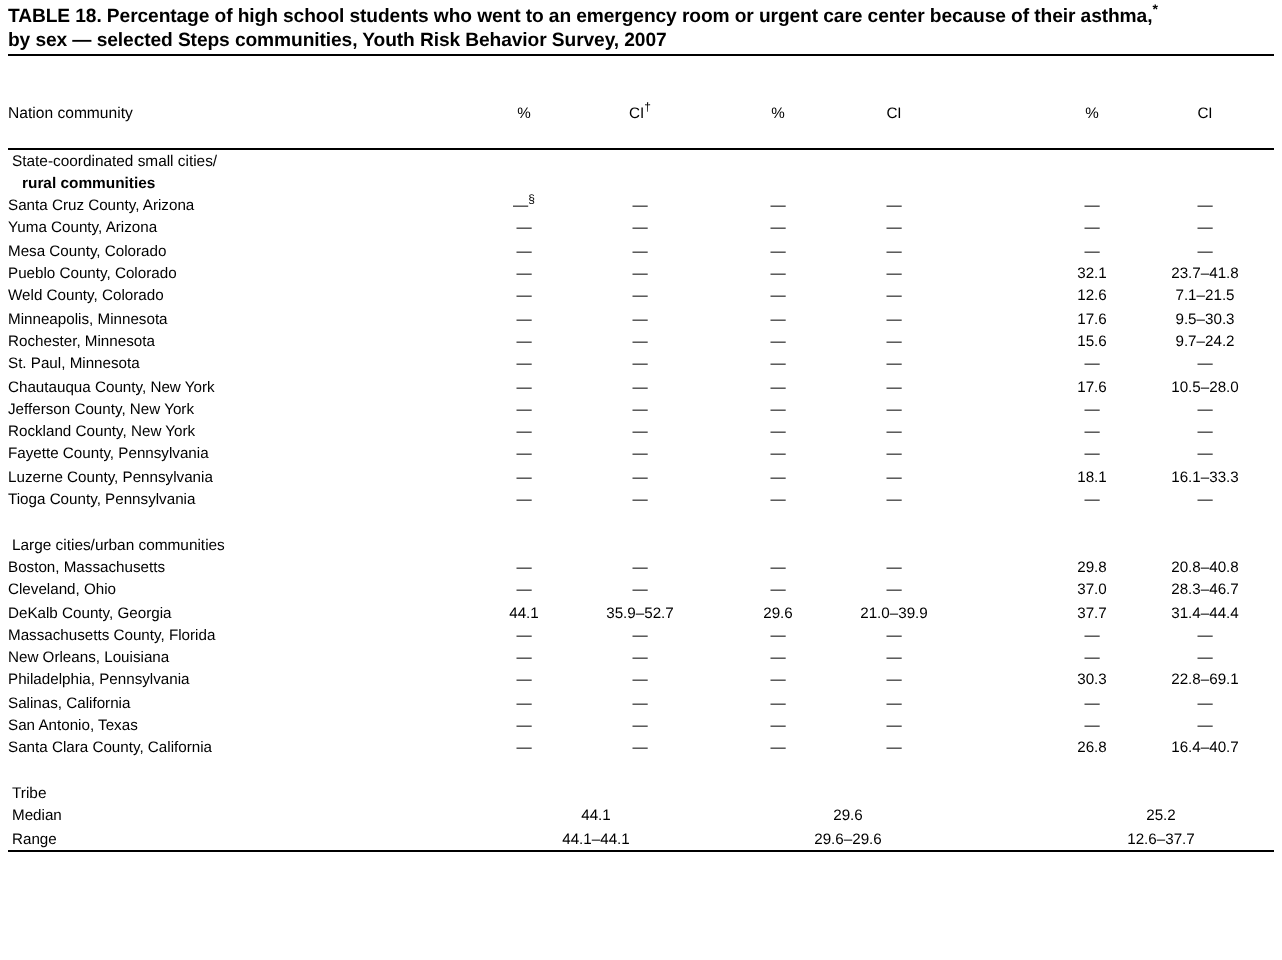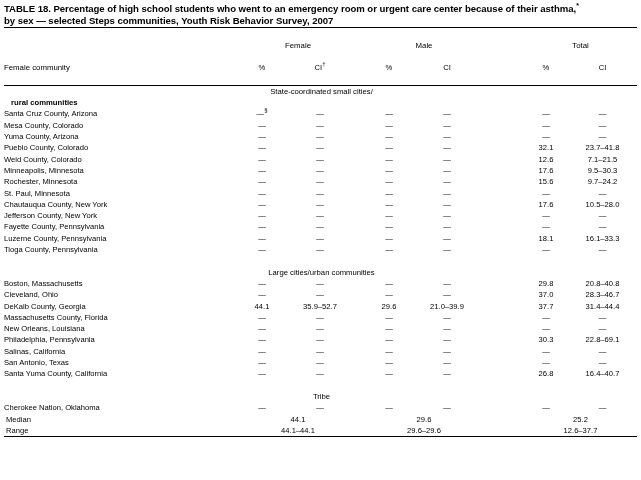--- a/index.html
+++ b/index.html
@@ -103,21 +103,20 @@
     border-top: 0.9px solid #000;
     height: 2px;
     line-height: 0;
     font-size: 0;
   }
 
   .section-head td {
     font-weight: bold;
     font-size: 7.7px;
     padding-top: 1px;
-    text-align: center;
   }
   .section-head .name { padding-left: 2px; }
   .section-head-cont td {
     font-weight: bold;
     font-size: 7.7px;
   }
   .section-head-cont .name { padding-left: 7px; font-weight: bold; }
 
   .name {
     text-align: left;
@@ -158,46 +157,38 @@
         <col class="c-m-ci">
         <col class="c-gap2">
       <col class="c-t-pct">
         <col class="c-t-ci">
     </colgroup>
     <tbody>
       <tr class="rule-top">
         <td colspan="9"></td>
       </tr>
 
-      <tr>
-        <td></td>
-        <td class="grp-label" colspan="2">Female</td>
-        <td></td>
-        <td class="grp-label" colspan="2">Male</td>
-        <td></td>
-        <td class="grp-label" colspan="2">Total</td>
-      </tr>
 
       <tr class="grp-rule">
         <td></td>
         <td colspan="2">
             <div></div>
           </td>
         <td></td>
         <td colspan="2">
             <div></div>
           </td>
         <td></td>
         <td colspan="2">
             <div></div>
           </td>
       </tr>
 
       <tr>
-        <td class="stub-head">Female community</td>
+        <td class="stub-head">Nation community</td>
         <td class="sub-head">%</td>
         <td class="sub-head"><span>CI</span><sup>†</sup></td>
         <td></td>
         <td class="sub-head">%</td>
         <td class="sub-head">CI</td>
         <td></td>
         <td class="sub-head">%</td>
         <td class="sub-head">CI</td>
       </tr>
 
@@ -218,32 +209,32 @@
           <td class="num"><span>—</span><sup>§</sup></td>
           <td class="num"><span>—</span></td>
           <td></td>
           <td class="num"><span>—</span></td>
           <td class="num"><span>—</span></td>
           <td></td>
           <td class="num"><span>—</span></td>
           <td class="num"><span>—</span></td>
         </tr>
         <tr>
+          <td class="name"><span>Yuma County, Arizona</span></td>
+          <td class="num"><span>—</span></td>
+          <td class="num"><span>—</span></td>
+          <td></td>
+          <td class="num"><span>—</span></td>
+          <td class="num"><span>—</span></td>
+          <td></td>
+          <td class="num"><span>—</span></td>
+          <td class="num"><span>—</span></td>
+        </tr>
+        <tr>
           <td class="name"><span>Mesa County, Colorado</span></td>
-          <td class="num"><span>—</span></td>
-          <td class="num"><span>—</span></td>
-          <td></td>
-          <td class="num"><span>—</span></td>
-          <td class="num"><span>—</span></td>
-          <td></td>
-          <td class="num"><span>—</span></td>
-          <td class="num"><span>—</span></td>
-        </tr>
-        <tr>
-          <td class="name"><span>Yuma County, Arizona</span></td>
           <td class="num"><span>—</span></td>
           <td class="num"><span>—</span></td>
           <td></td>
           <td class="num"><span>—</span></td>
           <td class="num"><span>—</span></td>
           <td></td>
           <td class="num"><span>—</span></td>
           <td class="num"><span>—</span></td>
         </tr>
         <tr>
@@ -307,20 +298,31 @@
           <td class="num"><span>—</span></td>
           <td></td>
           <td class="num"><span>—</span></td>
           <td class="num"><span>—</span></td>
           <td></td>
           <td class="num"><span>17.6</span></td>
           <td class="num"><span>10.5–28.0</span></td>
         </tr>
         <tr>
           <td class="name"><span>Jefferson County, New York</span></td>
+          <td class="num"><span>—</span></td>
+          <td class="num"><span>—</span></td>
+          <td></td>
+          <td class="num"><span>—</span></td>
+          <td class="num"><span>—</span></td>
+          <td></td>
+          <td class="num"><span>—</span></td>
+          <td class="num"><span>—</span></td>
+        </tr>
+        <tr>
+          <td class="name"><span>Rockland County, New York</span></td>
           <td class="num"><span>—</span></td>
           <td class="num"><span>—</span></td>
           <td></td>
           <td class="num"><span>—</span></td>
           <td class="num"><span>—</span></td>
           <td></td>
           <td class="num"><span>—</span></td>
           <td class="num"><span>—</span></td>
         </tr>
         <tr>
@@ -444,46 +446,35 @@
           <td class="num"><span>—</span></td>
           <td class="num"><span>—</span></td>
           <td></td>
           <td class="num"><span>—</span></td>
           <td class="num"><span>—</span></td>
           <td></td>
           <td class="num"><span>—</span></td>
           <td class="num"><span>—</span></td>
         </tr>
         <tr>
-          <td class="name"><span>Santa Yuma County, California</span></td>
+          <td class="name"><span>Santa Clara County, California</span></td>
           <td class="num"><span>—</span></td>
           <td class="num"><span>—</span></td>
           <td></td>
           <td class="num"><span>—</span></td>
           <td class="num"><span>—</span></td>
           <td></td>
           <td class="num"><span>26.8</span></td>
           <td class="num"><span>16.4–40.7</span></td>
         </tr>
         <tr class="spacer">
           <td colspan="9"></td>
         </tr>
         <tr class="section-head">
           <td class="name" colspan="9">Tribe</td>
-        </tr>
-        <tr>
-          <td class="name"><span>Cherokee Nation, Oklahoma</span></td>
-          <td class="num"><span>—</span></td>
-          <td class="num"><span>—</span></td>
-          <td></td>
-          <td class="num"><span>—</span></td>
-          <td class="num"><span>—</span></td>
-          <td></td>
-          <td class="num"><span>—</span></td>
-          <td class="num"><span>—</span></td>
         </tr>
         <tr class="ital">
           <td class="name"><span>Median</span></td>
           <td class="num" colspan="2"><span>44.1</span></td>
           <td></td>
           <td class="num" colspan="2"><span>29.6</span></td>
           <td></td>
           <td class="num" colspan="2"><span>25.2</span></td>
         </tr>
         <tr class="ital">

